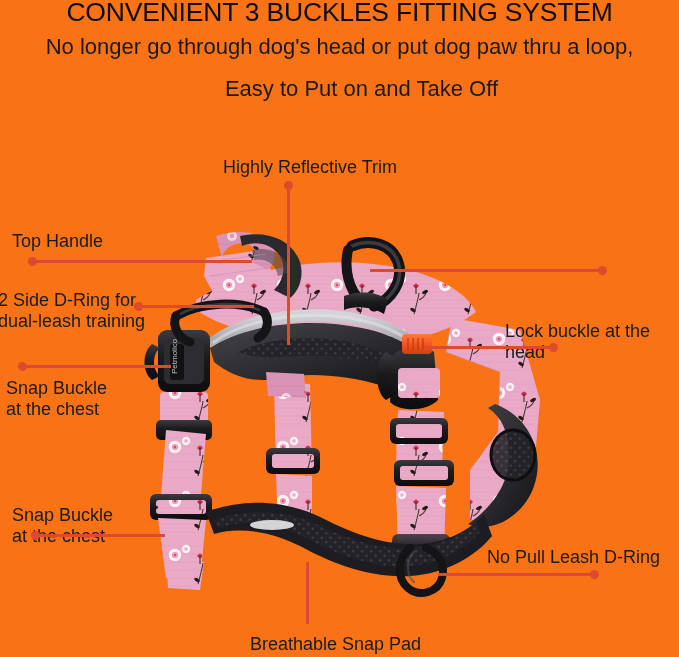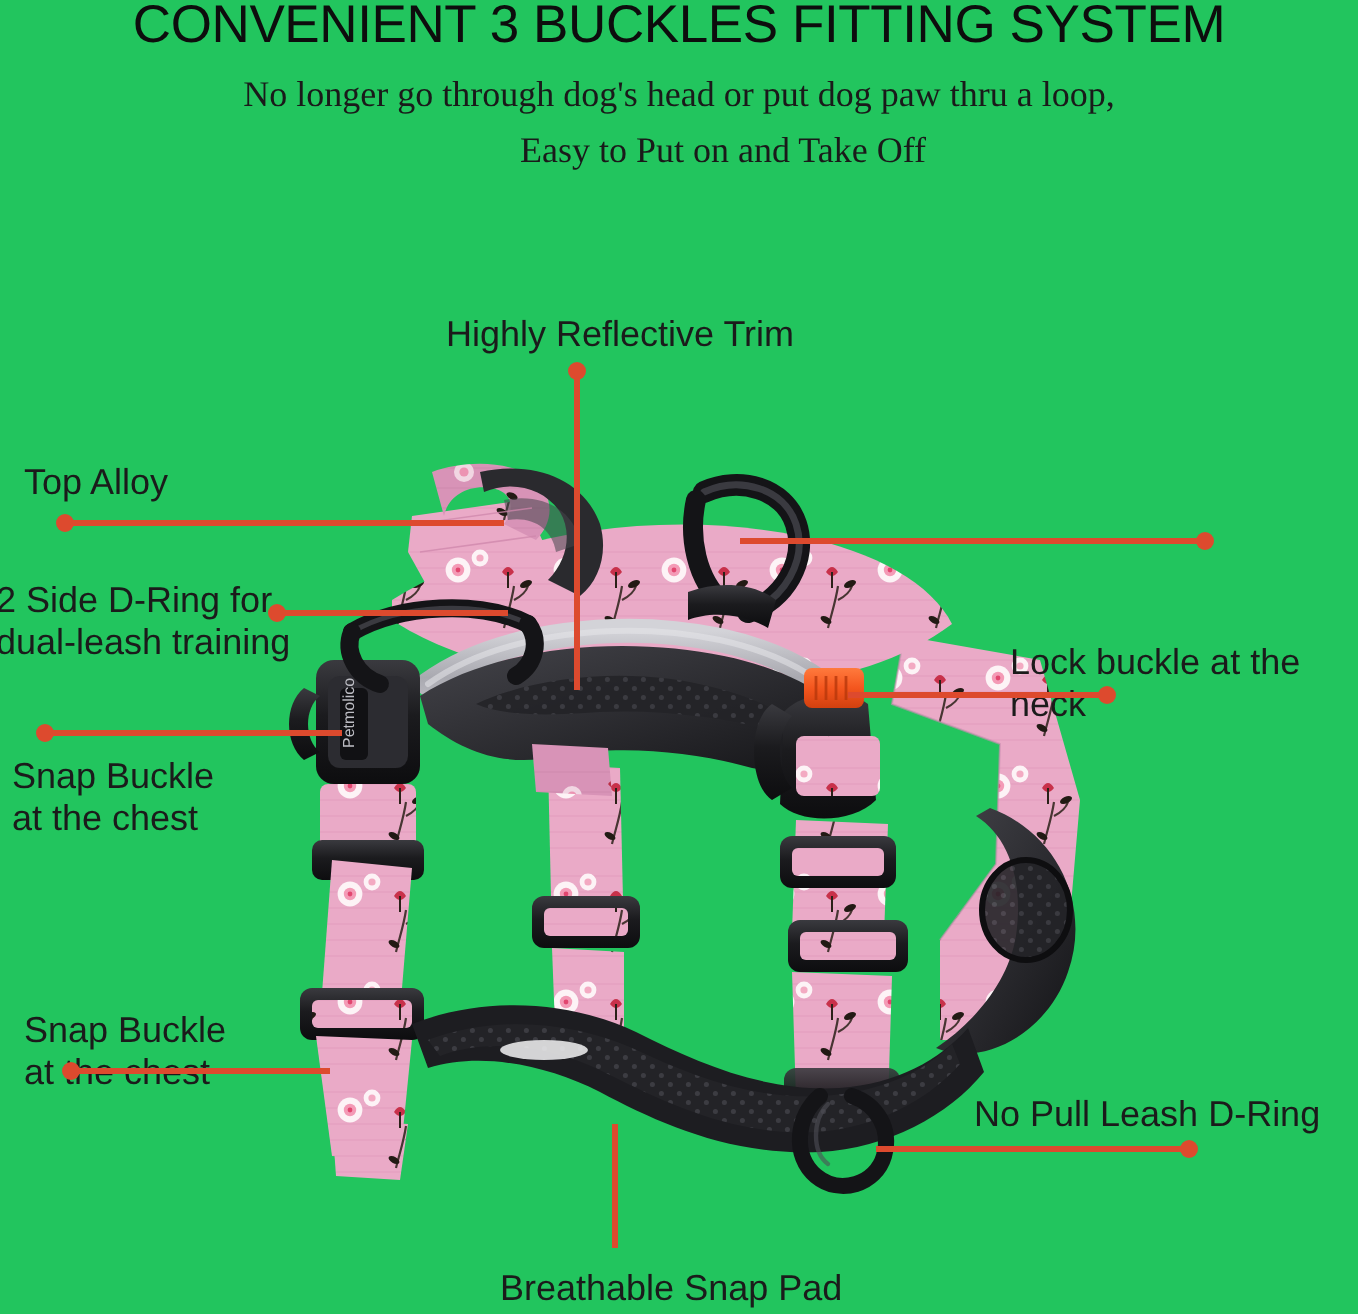--- a/index.html
+++ b/index.html
@@ -8,21 +8,21 @@
     background: #ffffff;
   }
   body {
     font-family: "Liberation Sans", sans-serif;
     -webkit-font-smoothing: antialiased;
   }
   #page {
     position: relative;
     width: 679px;
     height: 657px;
-    background: #22c55e;
+    background: #f97316;
     overflow: hidden;
   }
 
   
   .header {
     position: absolute;
     left: 0;
     top: 0;
     width: 679px;
     text-align: center;
@@ -33,30 +33,30 @@
     font-weight: 400;
     color: #0d0d0d;
     letter-spacing: -0.2px;
     line-height: 30px;
     margin: 0;
     padding: 0;
     white-space: nowrap;
     transform: translateY(-3px);
   }
   .subtitle {
-    font-family: Liberation Serif, serif;
-    font-size: 18px;
+    font-family: Liberation Sans, sans-serif;
+    font-size: 22px;
     font-weight: 400;
     color: #1a1a1a;
     line-height: 26px;
     margin: 0;
     padding: 0;
   }
   .subtitle-line1 { margin-top: 4px; }
-  .subtitle-line2 { margin-top: 2px; padding-left: 44px; }
+  .subtitle-line2 { margin-top: 16px; padding-left: 44px; }
 
   
   .label {
     position: absolute;
     font-family: "Liberation Sans", sans-serif;
     font-size: 18px;
     font-weight: 400;
     color: #1b1b1b;
     line-height: 21px;
     white-space: pre-line;
@@ -317,21 +317,21 @@
 
     <g>
       <path d="M166 560 L204 562 L200 590 L168 588 Z" fill="url(#floral)"></path>
     </g>
   </svg>
 
   <div class="label" style="left:223px; top:157px;">Highly Reflective Trim</div>
   <div class="dot" style="left:284px; top:181px;"></div>
   <div class="leader-v" style="left:287px; top:185px; height:160px;"></div>
 
-  <div class="label" style="left:12px; top:231px;">Top Alloy</div>
+  <div class="label" style="left:12px; top:231px;">Top Handle</div>
   <div class="dot" style="left:28px; top:257px;"></div>
   <div class="leader-h" style="left:33px; top:260px; width:219px;"></div>
 
   <div class="label" style="left:-2px; top:290px;">2 Side D-Ring for
 dual-leash training</div>
   <div class="dot" style="left:134px; top:302px;"></div>
   <div class="leader-h" style="left:139px; top:305px; width:115px;"></div>
 
   <div class="label" style="left:6px; top:378px;">Snap Buckle
 at the chest</div>
@@ -339,21 +339,21 @@
   <div class="leader-h" style="left:23px; top:365px; width:148px;"></div>
 
   <div class="label" style="left:12px; top:505px;">Snap Buckle
 at the chest</div>
   <div class="dot" style="left:31px; top:531px;"></div>
   <div class="leader-h" style="left:36px; top:534px; width:129px;"></div>
 
   <div class="dot" style="left:598px; top:266px;"></div>
   <div class="leader-h" style="left:370px; top:269px; width:232px;"></div>
 
-  <div class="label" style="left:505px; top:321px;">Lock buckle at the neck</div>
+  <div class="label" style="left:505px; top:321px;">Lock buckle at the head</div>
   <div class="dot" style="left:549px; top:343px;"></div>
   <div class="leader-h" style="left:424px; top:346px; width:129px;"></div>
 
   <div class="label" style="left:487px; top:547px;">No Pull Leash D-Ring</div>
   <div class="dot" style="left:590px; top:570px;"></div>
   <div class="leader-h" style="left:438px; top:573px; width:157px;"></div>
 
   <div class="leader-v" style="left:306px; top:562px; height:62px;"></div>
   <div class="label" style="left:250px; top:634px;">Breathable Snap Pad</div>
 

